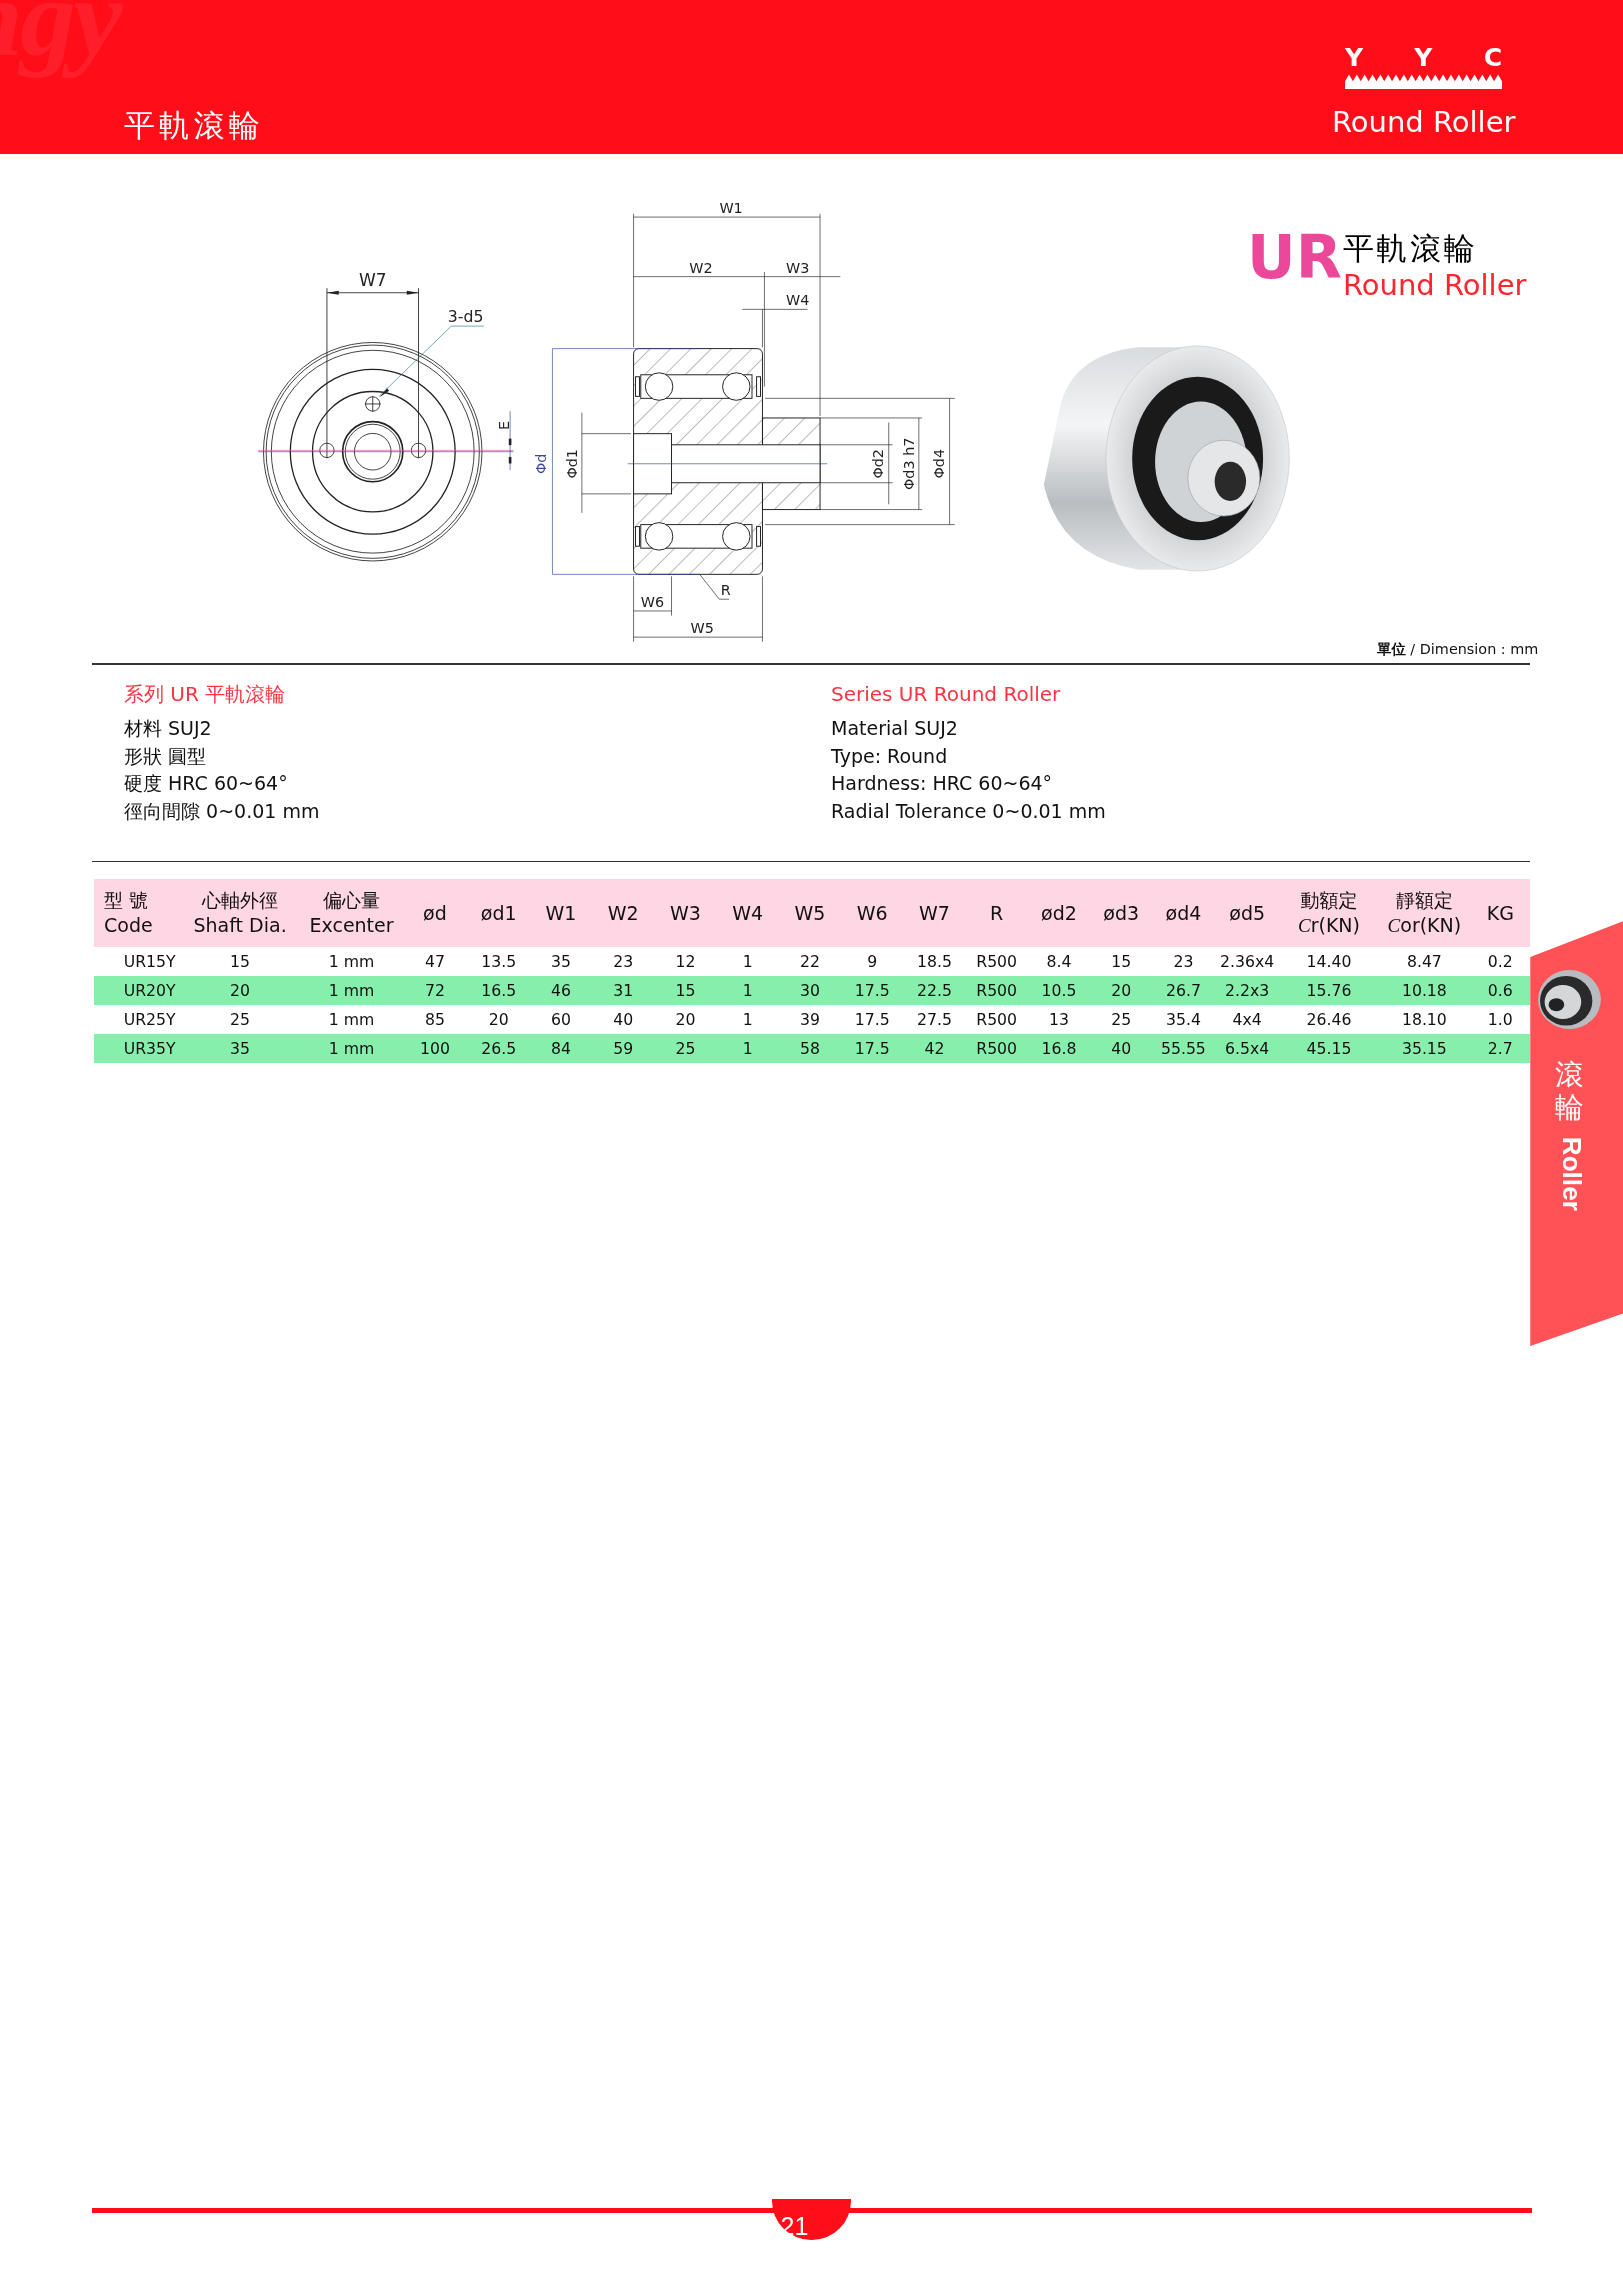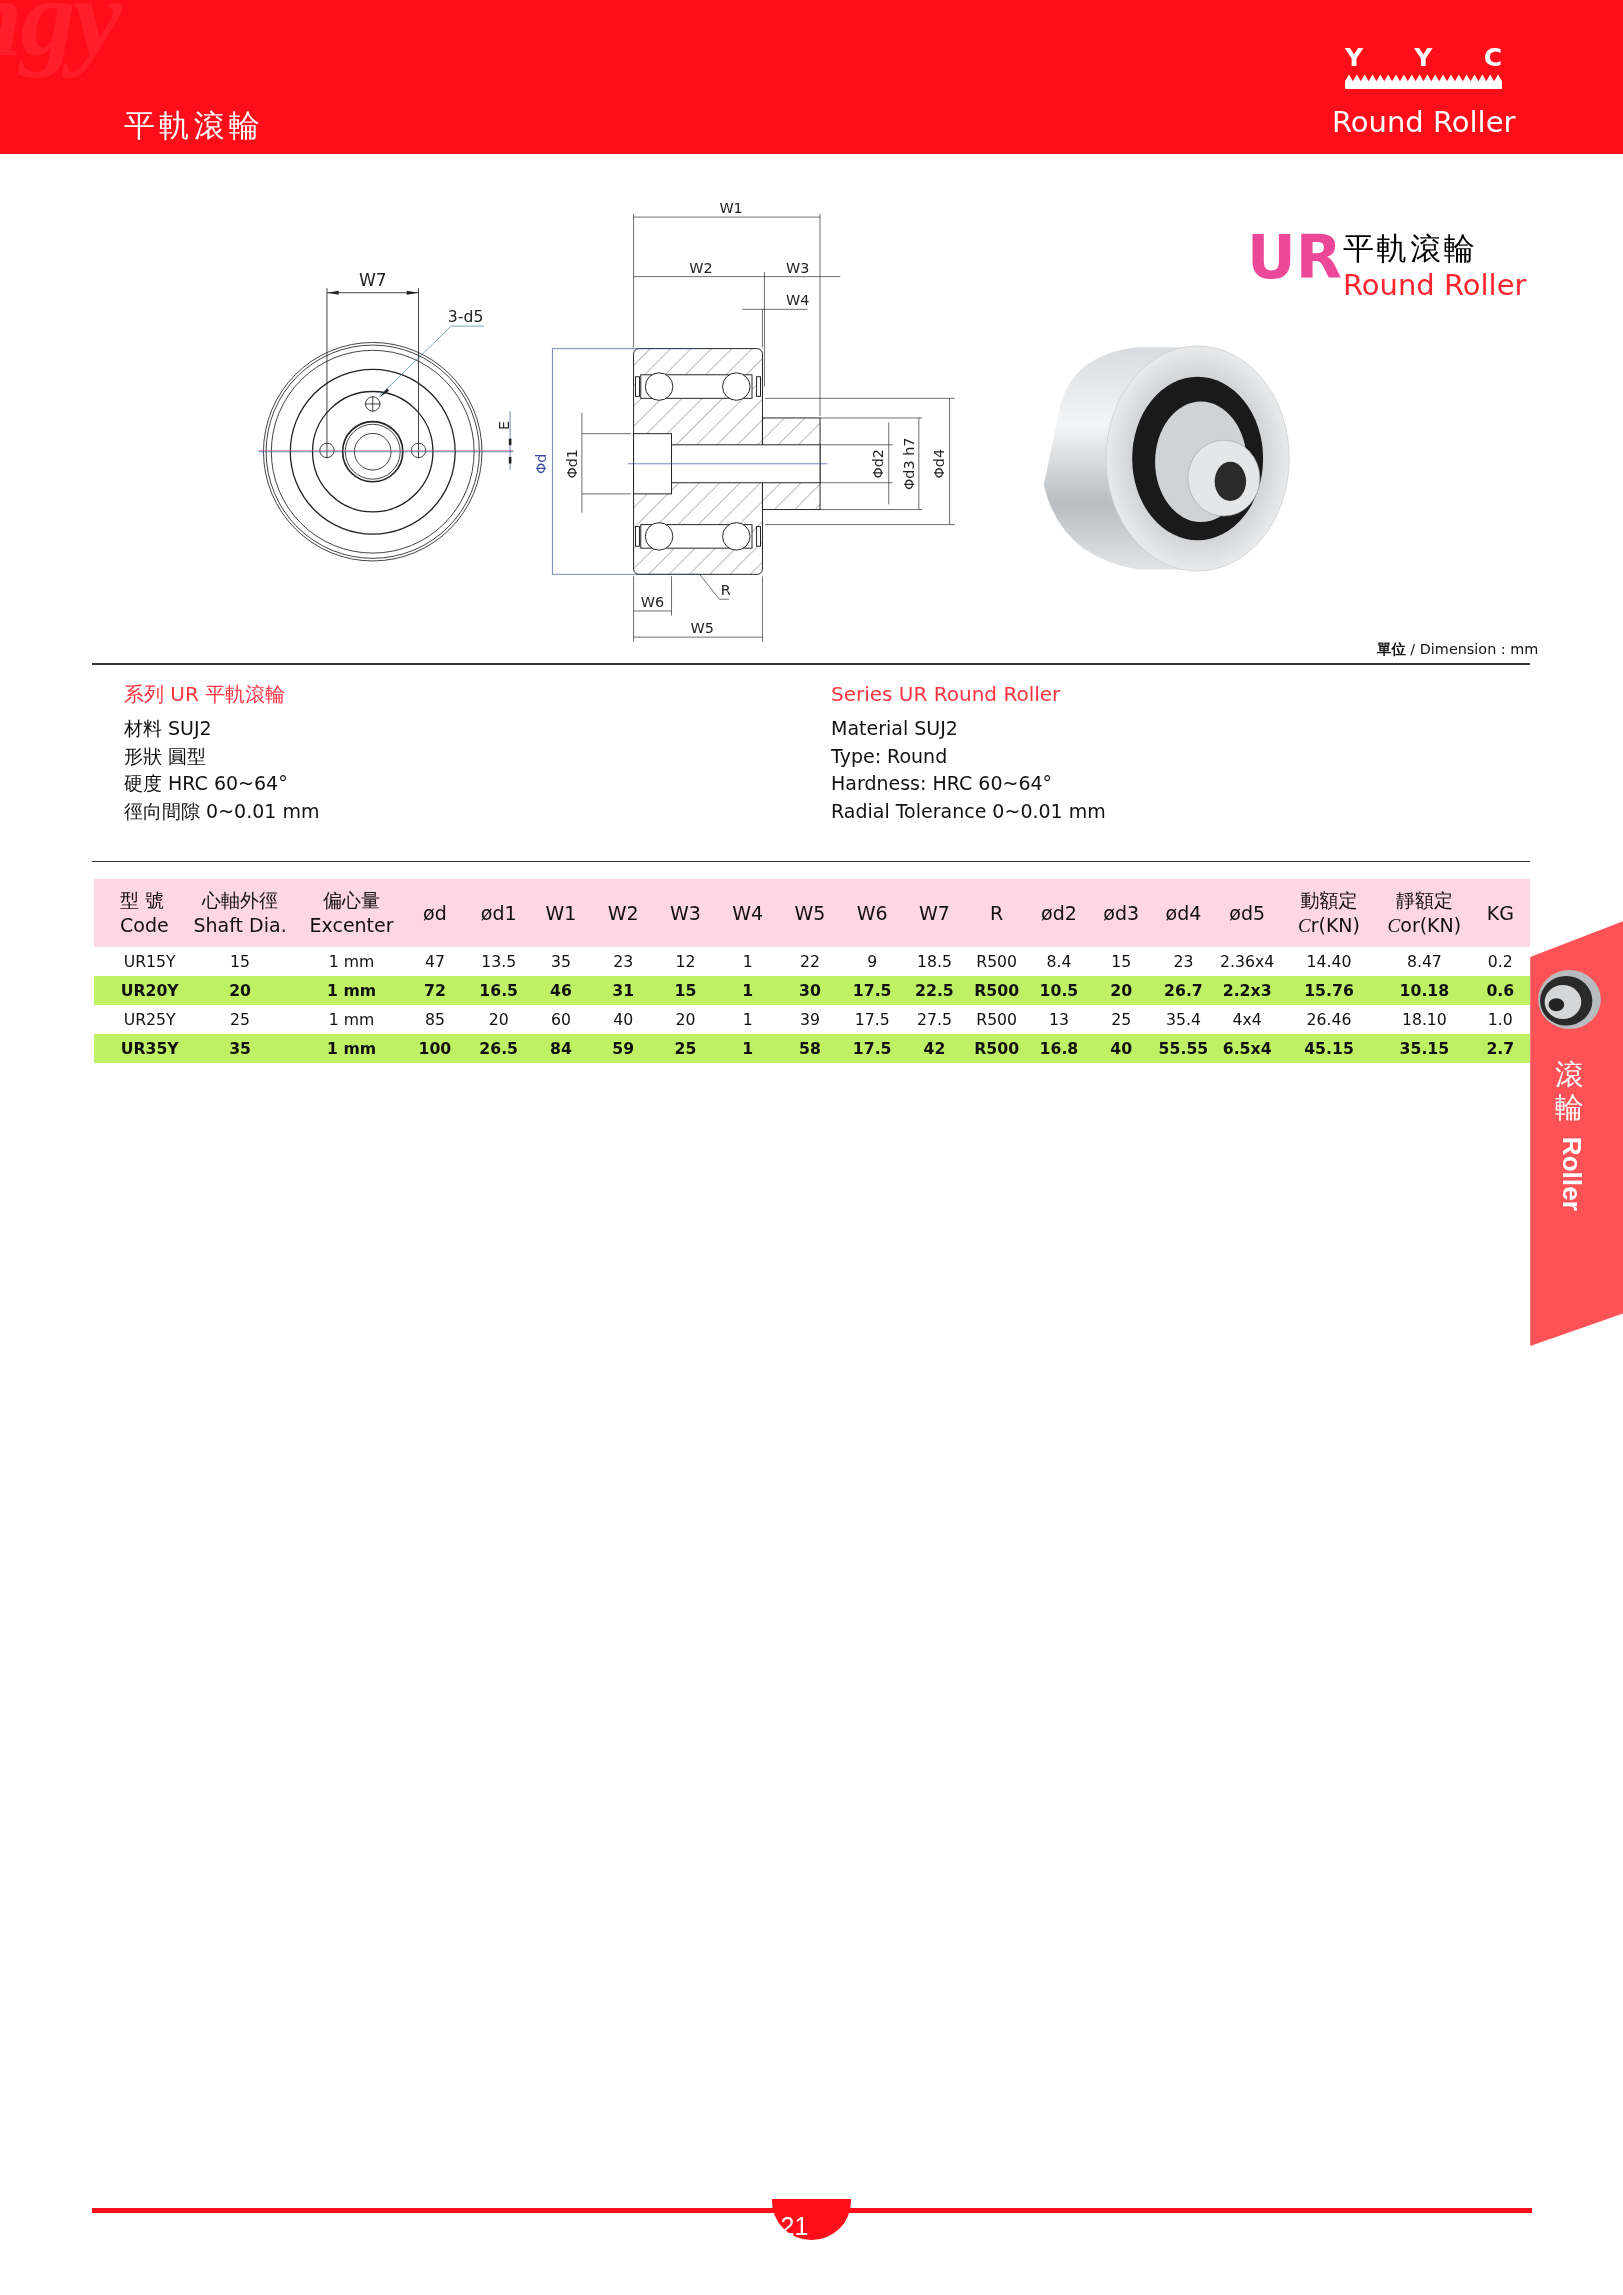--- a/index.html
+++ b/index.html
@@ -26,23 +26,23 @@
   .hr { height:2px; background:#333; }
 
   .spec { font-family:"DejaVu Sans", sans-serif; font-size:19px; line-height:27.5px; color:#111; }
   .spec .h { color:#ff3340; font-size:20px; margin-bottom:6.5px; }
 
   
   .tbl { left:94px; top:879px; width:1436px; border-collapse:collapse; font-family:"DejaVu Sans", sans-serif; }
   .tbl th { background:#ffd6e3; font-weight:normal; font-size:19px; height:68px; padding:0; line-height:25px; color:#111; }
   .tbl td { font-size:15.7px; text-align:center; padding:0; color:#111; }
   .tbl tr.r td { height:29px; }
-  .tbl tr.g td { background:#bef264;font-weight:bold; }
+  .tbl tr.g td { background:#86efac; }
   .tbl .code { text-align:center; padding-left:26px; }
-  .tbl th.code { text-align:left; padding-left:26px; }
+  .tbl th.code { text-align:left; padding-left:10px; }
   .ital { font-family:"Liberation Serif", serif; font-style:italic; }
 
   
   .sidetab { left:1530px; top:921px; width:94px; height:425px; }
   
   .footline { left:92px; top:2208px; width:1440px; height:5.2px; background:#ff0d19; }
   .pagebub { left:772px; top:2199px; width:79px; height:41px; background:#ff0d19; border-radius:0 0 39px 39px; }
   .pagenum { left:748px; top:2212px; width:79px; text-align:center; color:#fff; font-size:25px; font-family:"Liberation Sans", sans-serif; }
 </style>
 </head>

